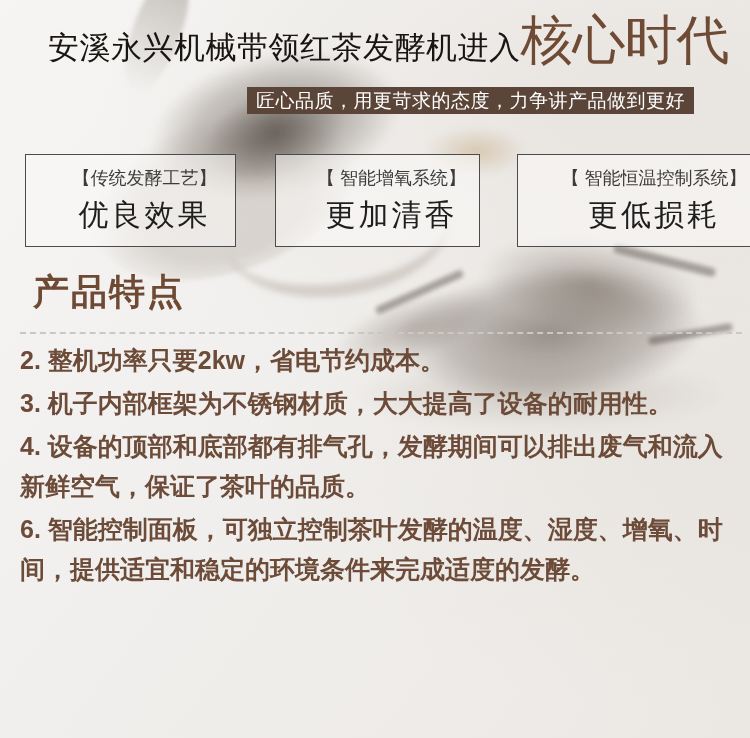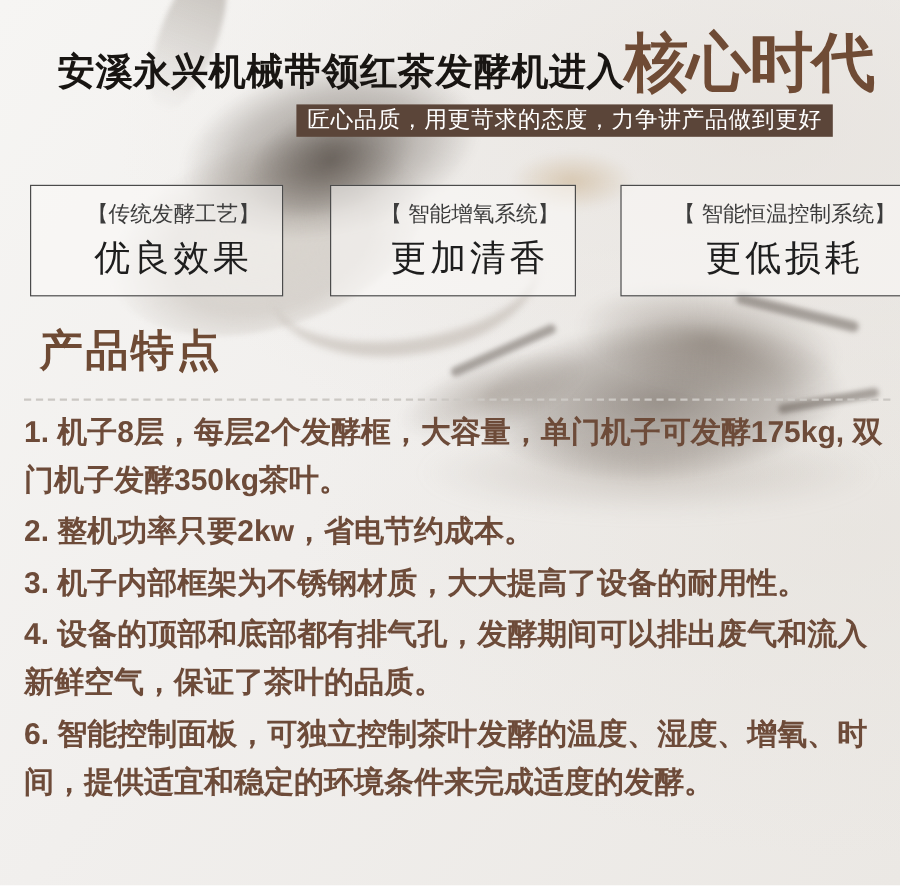--- a/index.html
+++ b/index.html
@@ -44,22 +44,22 @@
     transform:rotate(8deg);filter:blur(3px);}
   .cluster-left{left:328px;top:298px;width:165px;height:62px;
     background:radial-gradient(ellipse, rgba(95,82,70,0.35) 0%, rgba(95,82,70,0) 70%);
     transform:rotate(-18deg);filter:blur(3px);}
   .strand{background:rgba(62,52,44,0.4)!important;border-radius:6px!important;filter:blur(2px);}
   .strand-1{left:372px;top:288px;width:95px;height:8px;transform:rotate(-24deg);}
   .strand-2{left:612px;top:256px;width:105px;height:9px;transform:rotate(14deg);}
   .strand-3{left:648px;top:330px;width:85px;height:8px;transform:rotate(-10deg);}
   
   .content{position:absolute;inset:0;z-index:1;}
-  .hero-title{position:absolute;left:48px;top:17px;margin:0;white-space:nowrap;
-    font-weight:bold;font-size:53px;line-height:72px;}
+  .hero-title{position:absolute;left:48px;top:4px;margin:0;white-space:nowrap;
+    font-weight:normal;font-size:53px;line-height:72px;}
   .title-main{font-size:31px;color:#181512;letter-spacing:0.5px;}
   .title-accent{font-size:53px;color:#6f4b35;letter-spacing:-1px;}
   .slogan-banner{position:absolute;left:247px;top:87px;width:447px;height:27px;
     background:#5b4539;color:#ffffff;font-size:19px;line-height:27px;
     text-align:center;letter-spacing:0.5px;}
   .boxes{position:absolute;top:154px;left:0;width:750px;height:93px;}
   .feature-box{position:absolute;top:0;height:91px;border:1px solid #4b4b4b;
     background:rgba(250,249,247,0.6);
     display:flex;flex-direction:column;align-items:center;justify-content:center;gap:5px;padding-left:28px;}
   .box-1{left:25px;width:181px;}
@@ -112,21 +112,20 @@
       </div>
       <div class="feature-box box-2">
         <div class="box-tag">【 智能增氧系统】</div>
         <div class="box-label">更加清香</div>
       </div>
     </div>
 
     <h2 class="features-heading">产品特点</h2>
 
     <div class="features-list">
-      <p class="feature-item">1. 机子8层，每层2个发酵框，大容量，单门机子可发酵175kg, 双门机子发酵350kg茶叶。</p>
       <p class="feature-item">2. 整机功率只要2kw，省电节约成本。</p>
       <p class="feature-item">3. 机子内部框架为不锈钢材质，大大提高了设备的耐用性。</p>
       <p class="feature-item">4. 设备的顶部和底部都有排气孔，发酵期间可以排出废气和流入新鲜空气，保证了茶叶的品质。</p>
       <p class="feature-item">6. 智能控制面板，可独立控制茶叶发酵的温度、湿度、增氧、时间，提供适宜和稳定的环境条件来完成适度的发酵。</p>
     </div>
 
   </div>
 </div>
 
 </body></html>

